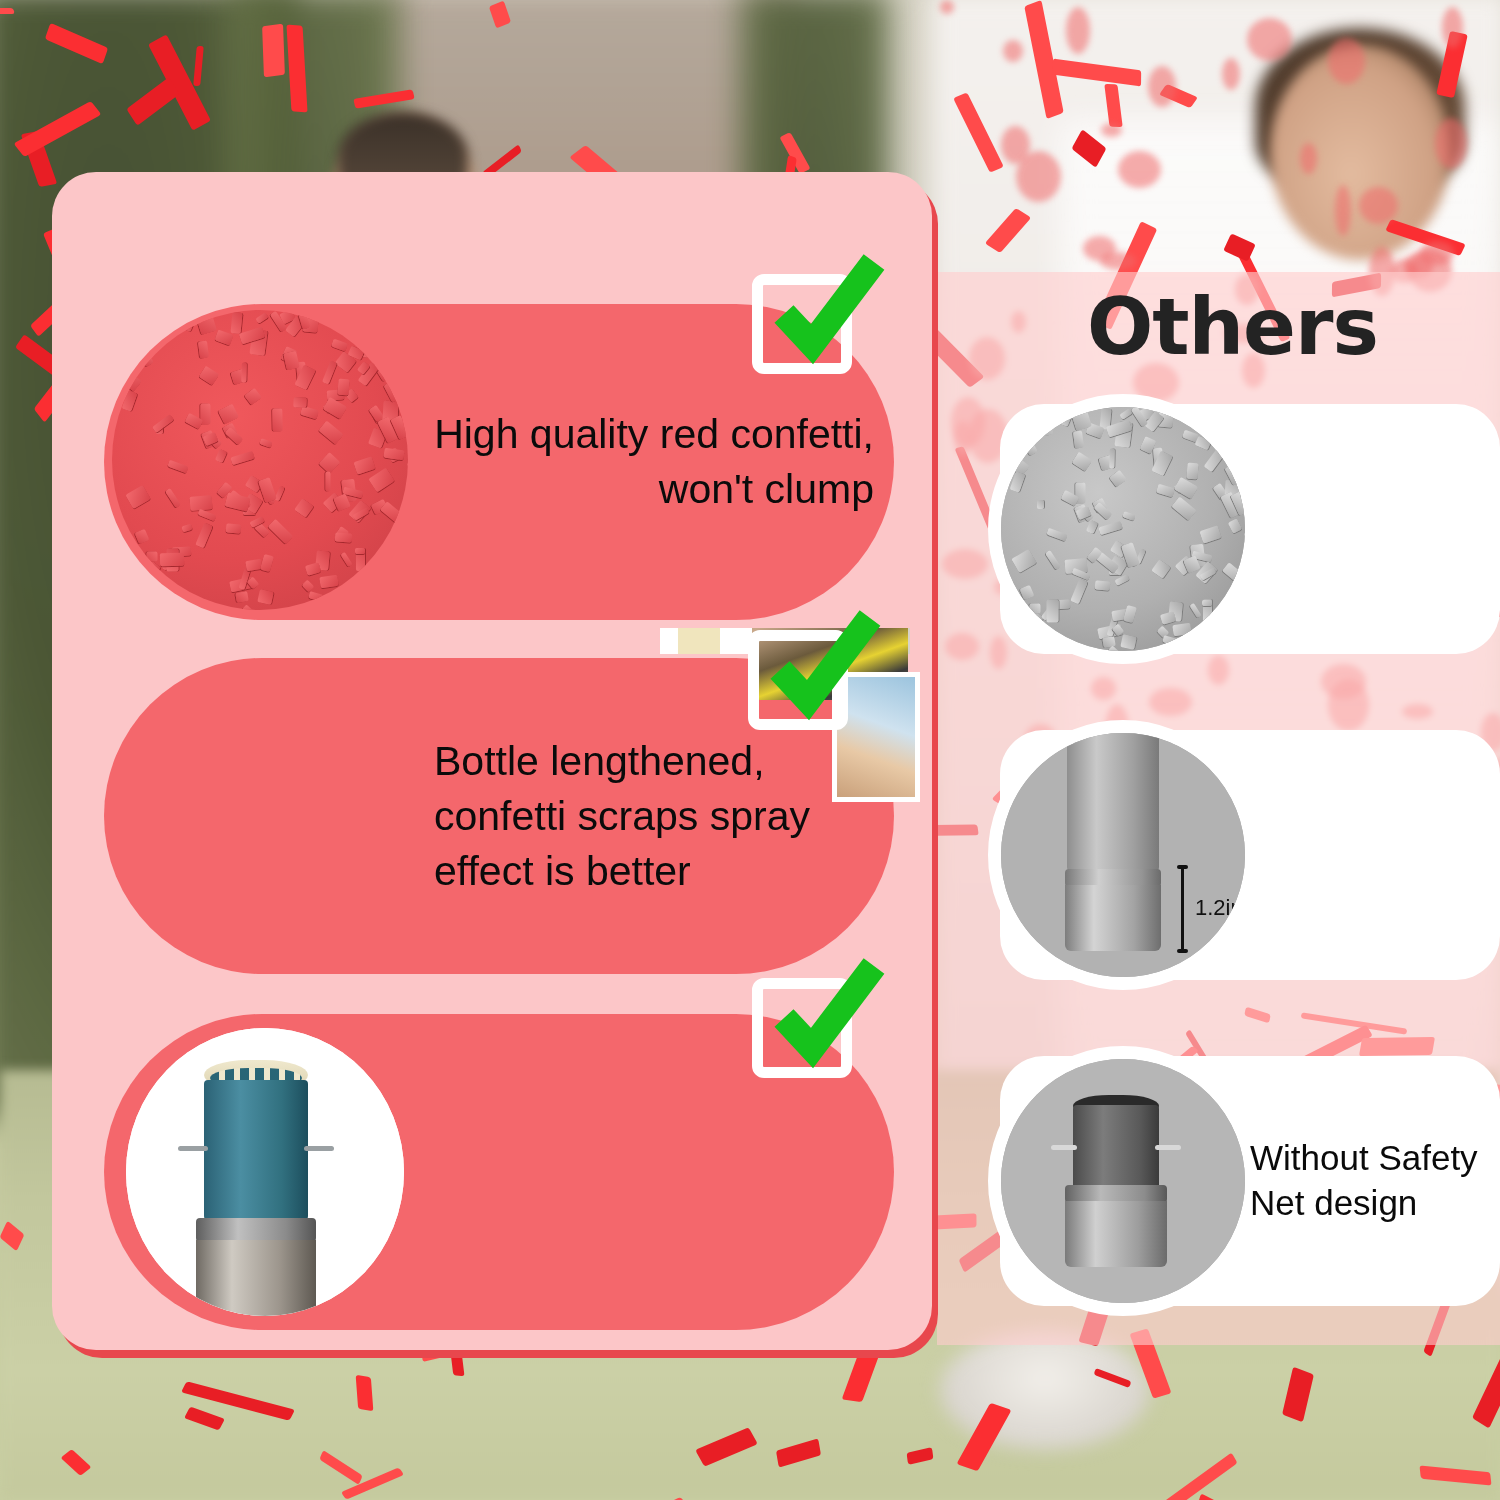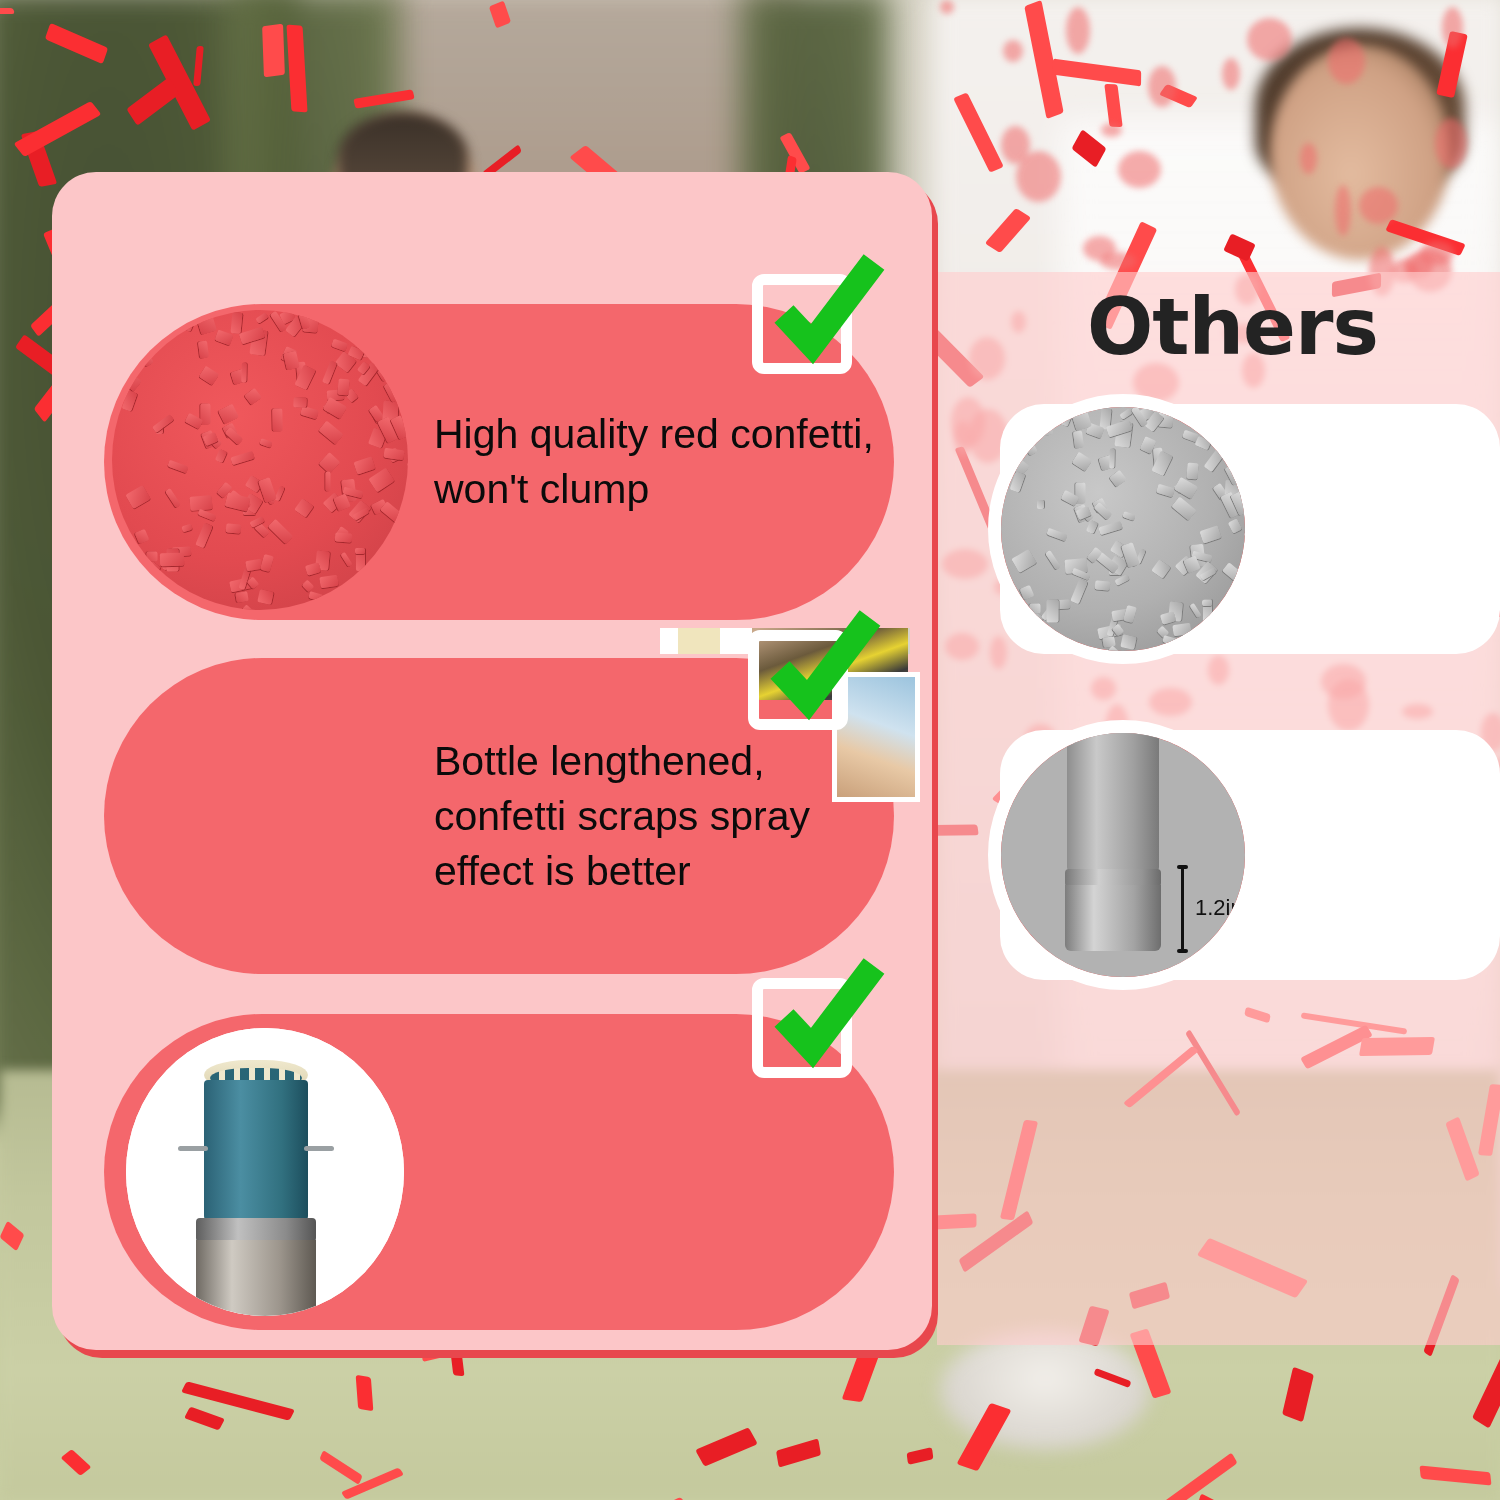--- a/index.html
+++ b/index.html
@@ -87,21 +87,21 @@
     position:absolute;left:22px;top:14px;width:278px;height:288px;border-radius:50%;
     overflow:hidden;background:#fff;
   }
   .us-row-0 .us-thumb{left:8px;top:6px;width:296px;height:300px;background:transparent;}
 
   .us-text{
     position:absolute;left:330px;top:50%;transform:translateY(-50%);
     width:430px;color:#0b0b0b;font-size:41px;line-height:1.34;font-weight:500;
     font-family:"Liberation Sans",sans-serif;
   }
-  #us-row-0 .us-text{width:440px;}
+  #us-row-0 .us-text{width:440px;text-align:right;}
 
   
   .check{position:absolute;width:100px;height:100px;z-index:40;}
   .check .box{position:absolute;left:0;top:0;width:100px;height:100px;
     border:11px solid #fff;border-radius:12px;box-sizing:border-box;background:transparent;}
   .check .tick{position:absolute;left:10px;top:-26px;width:128px;height:128px;}
   #check-0{left:752px;top:274px;}
   #check-1{left:748px;top:630px;}
   #check-2{left:752px;top:978px;}
 
@@ -117,21 +117,21 @@
     color:#232323;letter-spacing:-1px;z-index:18;
   }
   .oth-card{
     position:absolute;left:1000px;width:500px;background:#fff;border-radius:44px;z-index:18;
   }
   #oth-card-0{top:404px;height:250px;}
   #oth-card-1{top:730px;height:250px;}
   #oth-card-2{top:1056px;height:250px;}
 
   .oth-thumb{position:absolute;left:-12px;top:-10px;width:270px;height:270px;border-radius:50%;
-    overflow:hidden;background:#ef4444;border:13px solid #fff;box-sizing:border-box;}
+    overflow:hidden;background:#a3a3a3;border:13px solid #fff;box-sizing:border-box;}
   .oth-text{position:absolute;left:250px;top:50%;transform:translateY(-50%);width:250px;
     color:#0a0a0a;font-size:35px;line-height:1.28;font-weight:500;}
 
   
   .ph{position:absolute;inset:0;}
   .confetti-red{background:radial-gradient(circle at 40% 35%,#f0585c 0%,#e24a50 55%,#c83f45 100%);}
   .confetti-gray{background:radial-gradient(circle at 40% 35%,#c8c8c8 0%,#b0b0b0 55%,#8f8f8f 100%);}
   .chip{position:absolute;border-radius:2px;}
   .chip.r{background:linear-gradient(135deg,#f2696d,#d8434a);box-shadow:0 1px 0 #a5282e;}
   .chip.g{background:linear-gradient(135deg,#dcdcdc,#a8a8a8);box-shadow:0 1px 0 #7d7d7d;}
@@ -732,14 +732,26 @@
       <div class="tube-body" style="left:66px;top:-12px;width:92px;height:150px;background:linear-gradient(to right,#8e8e8e,#c9c9c9 32%,#a0a0a0 72%,#7a7a7a);border-radius:4px;"></div>
       <div class="tube-body" style="left:64px;top:136px;width:96px;height:18px;background:linear-gradient(to right,#787878,#cfcfcf 35%,#959595 80%,#6b6b6b);"></div>
       <div class="tube-body" style="left:64px;top:152px;width:96px;height:66px;background:linear-gradient(to right,#7d7d7d,#d4d4d4 30%,#a3a3a3 72%,#6e6e6e);border-radius:0 0 6px 6px;"></div>
       <div class="dimline" style="left:180px;top:134px;height:86px;"></div>
       <div class="dimcap" style="left:176px;top:132px;"></div>
       <div class="dimcap" style="left:176px;top:216px;"></div>
       <div class="dimtxt dark" style="left:194px;top:162px;">1.2in</div>
     </div>
   </div>
 
+  <div class="oth-card" id="oth-card-2">
+    <div class="oth-thumb">
+      <div class="ph" style="background:#b6b6b6;"></div>
+      <div class="tube-body" style="left:72px;top:36px;width:86px;height:22px;background:#2a2a2a;border-radius:50%/60%;"></div>
+      <div class="tube-body" style="left:72px;top:46px;width:86px;height:84px;background:linear-gradient(to right,#4b4b4b,#7c7c7c 35%,#595959 78%,#3b3b3b);"></div>
+      <div class="tube-body" style="left:50px;top:86px;width:26px;height:5px;background:#d8d8d8;border-radius:3px;"></div>
+      <div class="tube-body" style="left:154px;top:86px;width:26px;height:5px;background:#d8d8d8;border-radius:3px;"></div>
+      <div class="tube-body" style="left:64px;top:126px;width:102px;height:18px;background:linear-gradient(to right,#626262,#b9b9b9 35%,#8c8c8c 78%,#585858);"></div>
+      <div class="tube-body" style="left:64px;top:142px;width:102px;height:66px;background:linear-gradient(to right,#7a7a7a,#d0d0d0 30%,#9d9d9d 72%,#6b6b6b);border-radius:0 0 6px 6px;"></div>
+    </div>
+    <div class="oth-text">Without Safety Net design</div>
+  </div>
 
 </div>
 
 </body></html>

